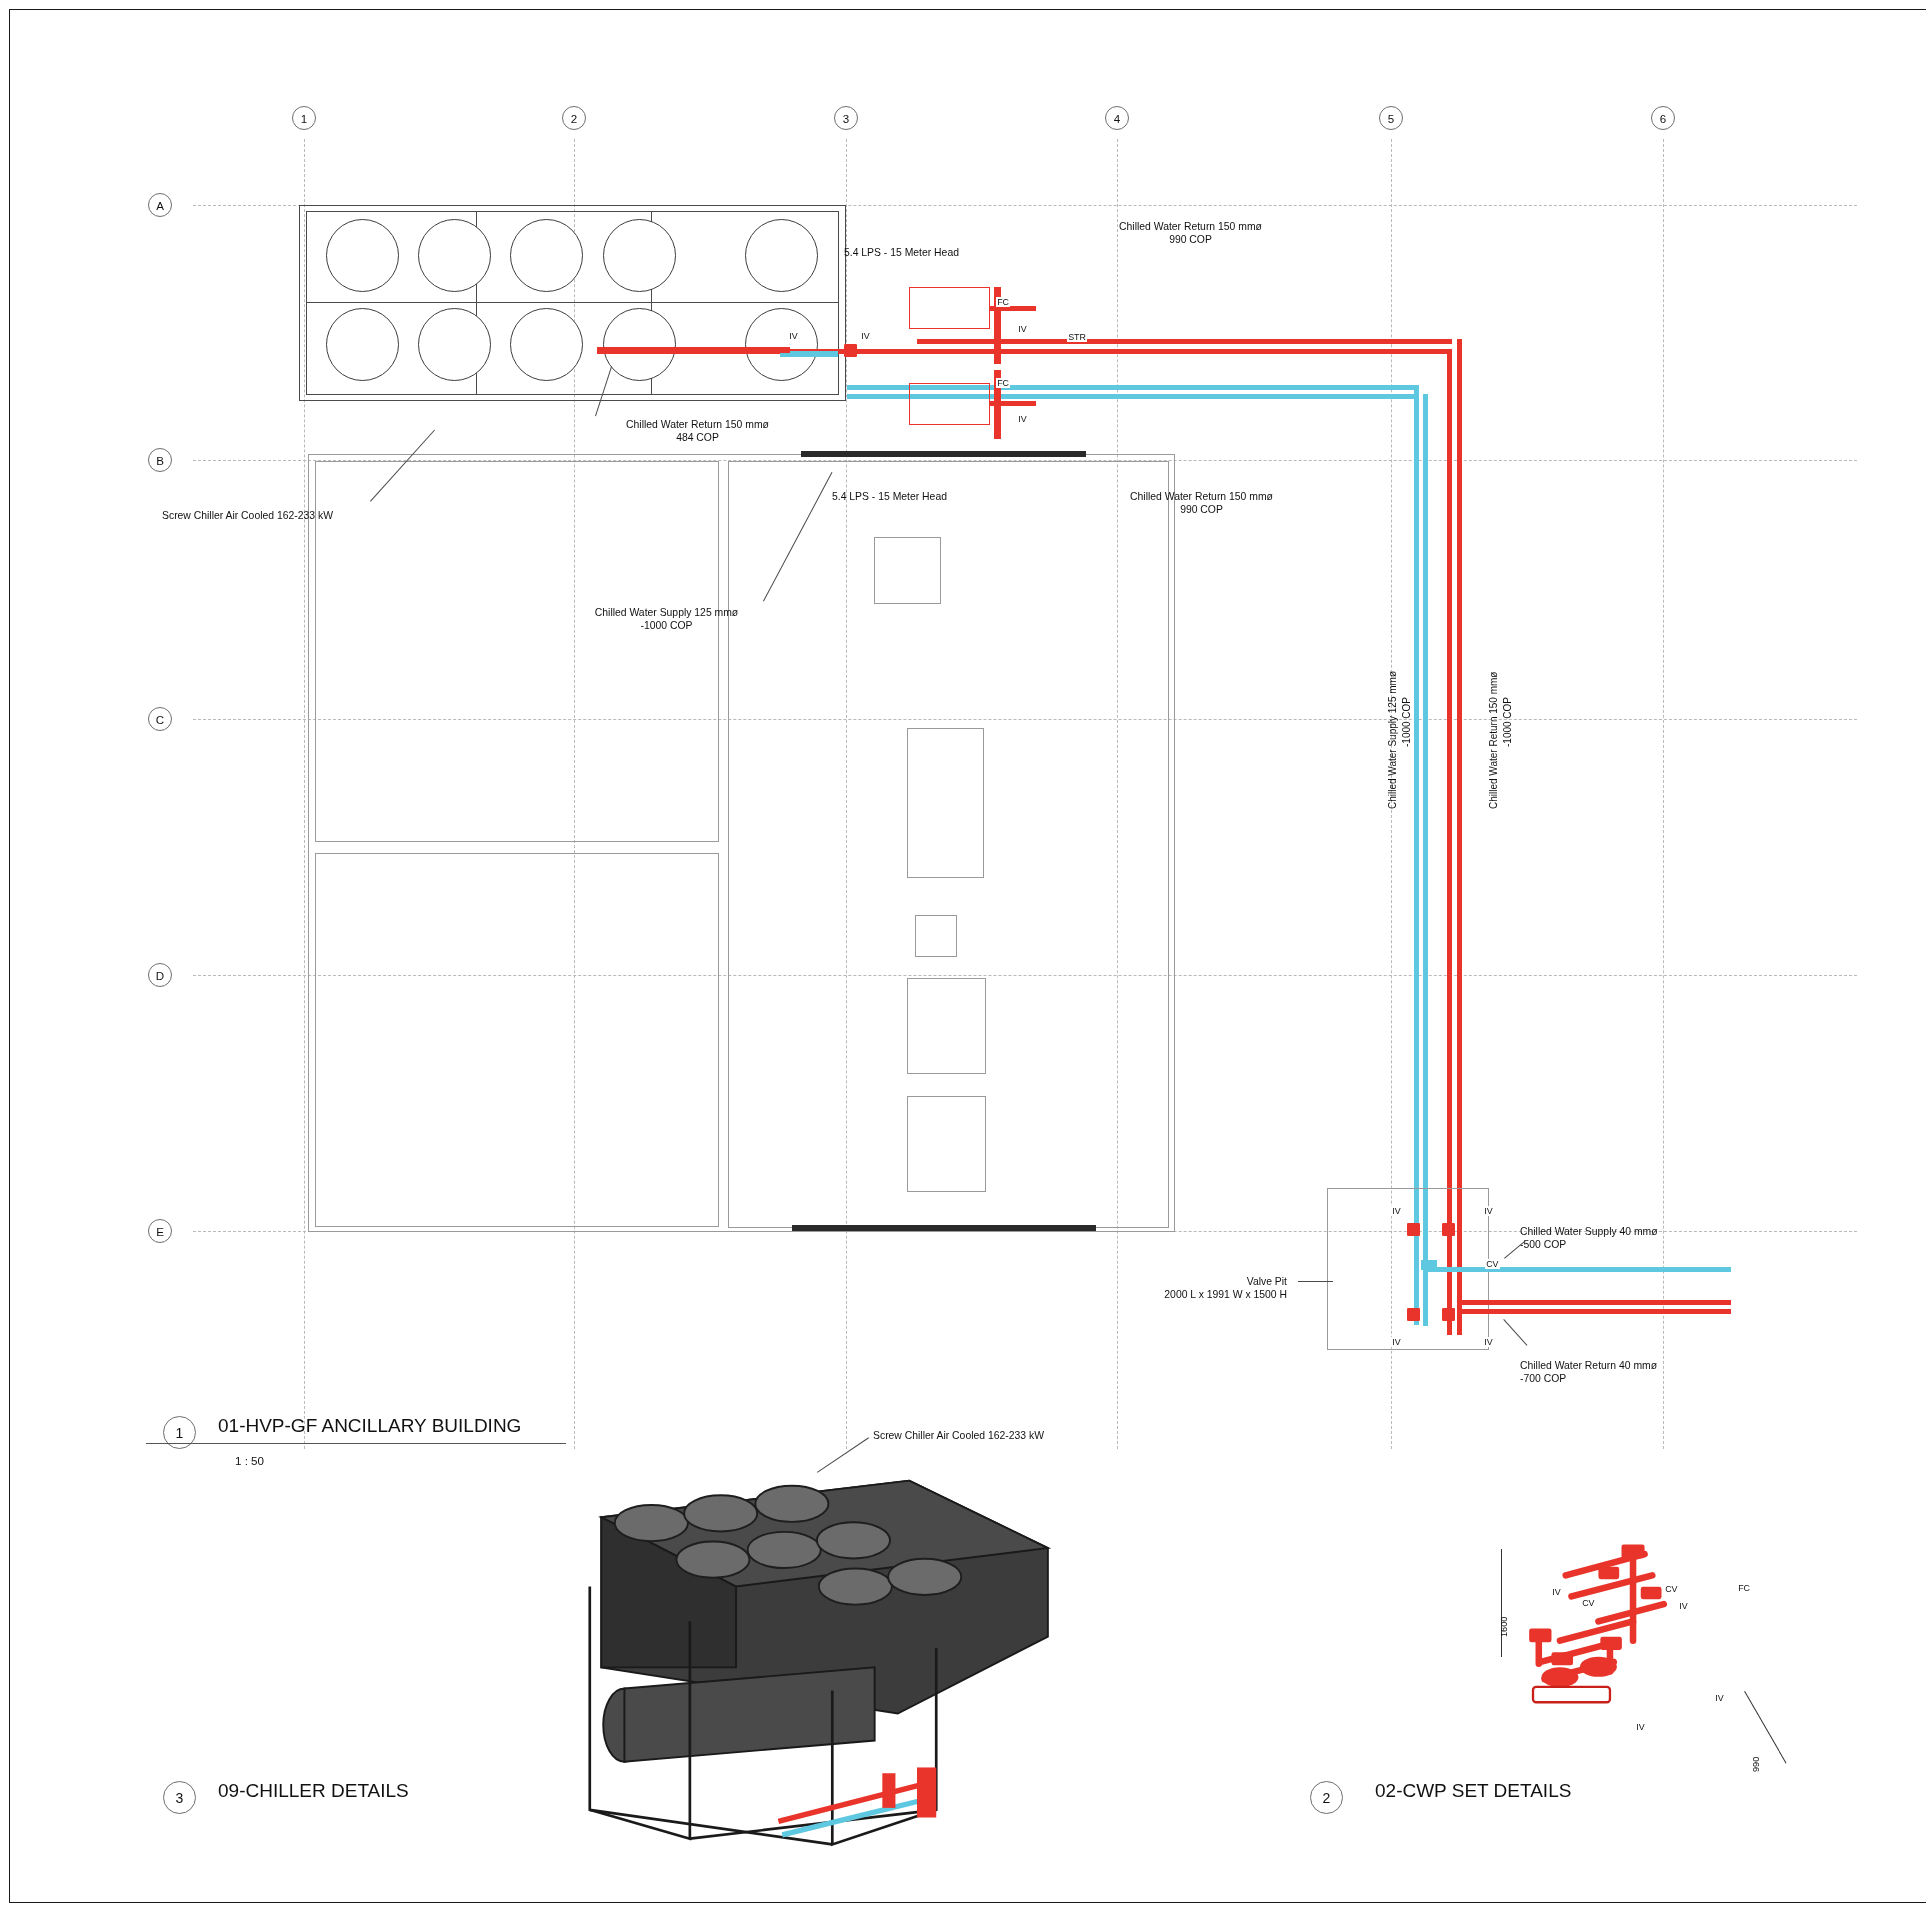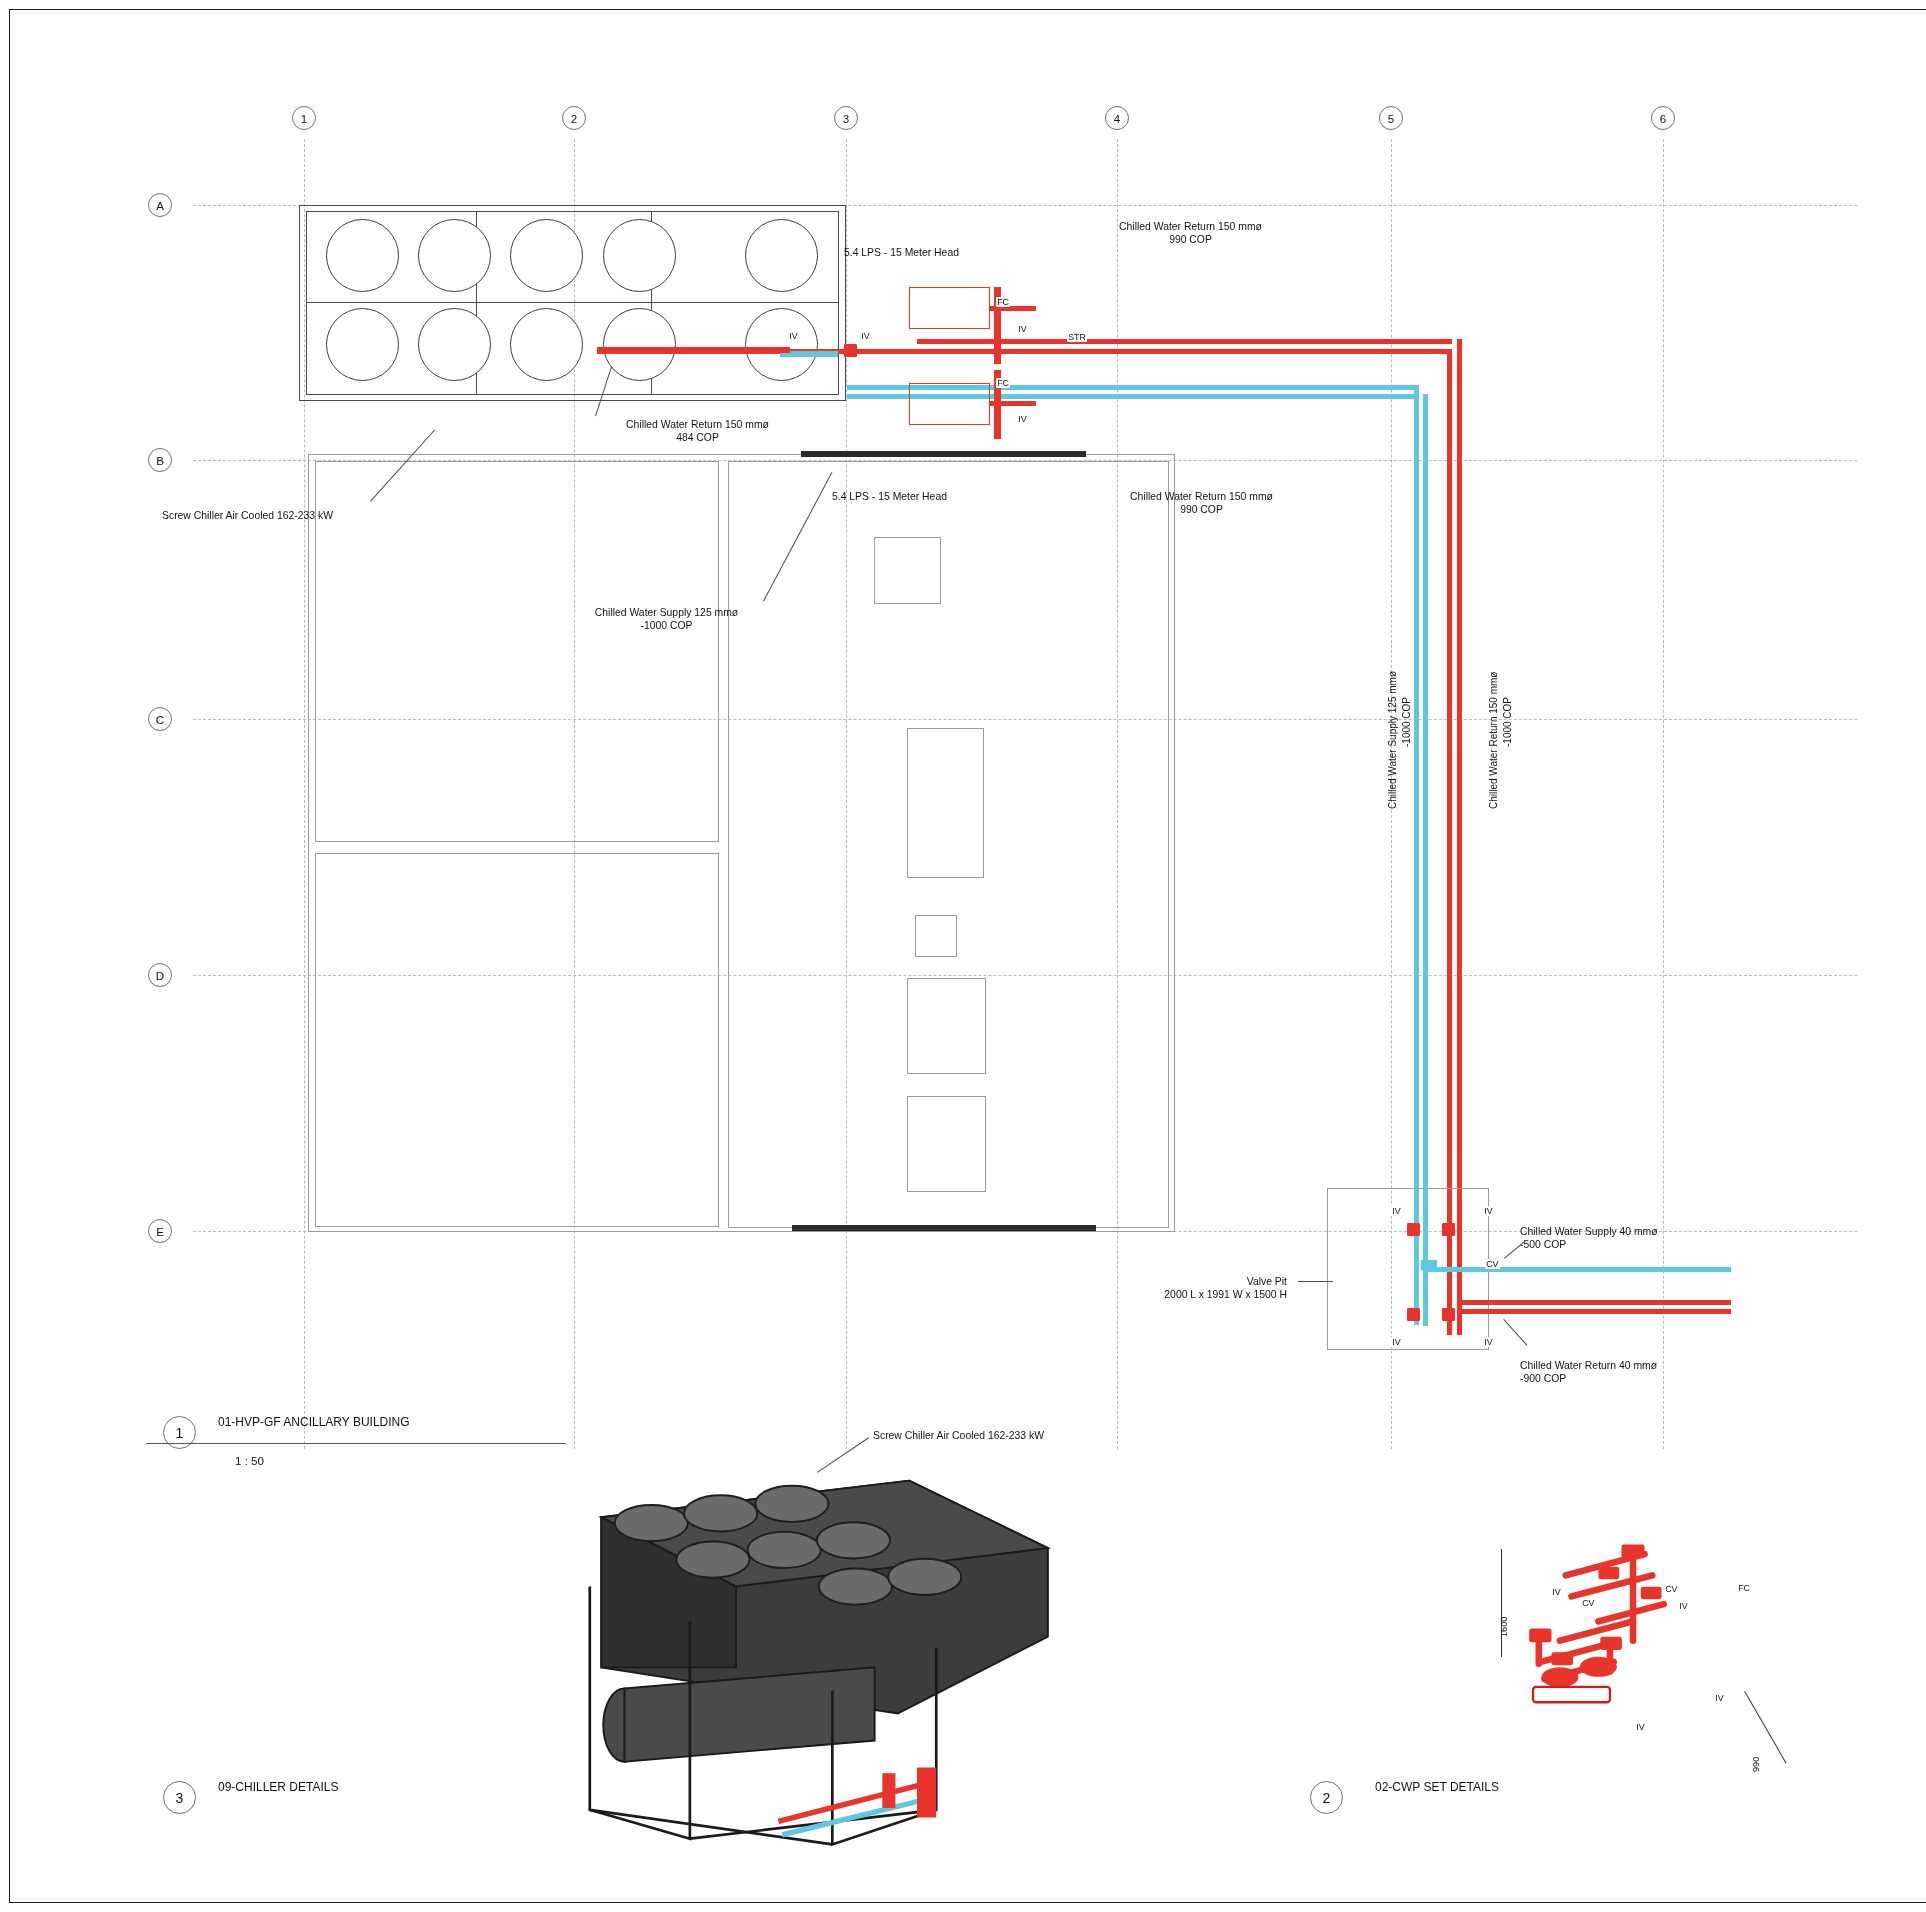--- a/index.html
+++ b/index.html
@@ -108,21 +108,21 @@
     width: 33px; height: 33px;
     border: 1.2px solid #6e6e6e;
     border-radius: 50%;
     display: flex; align-items: center; justify-content: center;
     font-size: 14px;
     color: #111;
     background: #fff;
   }
   .viewtitle-name {
     position: absolute;
-    font-size: 12px;
+    font-size: 19px;
     color: #111;
   }
   .viewtitle-rule {
     position: absolute;
     height: 0;
     border-top: 1.2px solid #555;
   }
   .viewtitle-scale {
     position: absolute;
     font-size: 11.6px;
@@ -286,21 +286,21 @@
   <div class="note center" style="left:578px; top:418px; width:239px;">Chilled Water Return 150 mmø
 484 COP</div>
   <div class="note center" style="left:551px; top:606px; width:231px;">Chilled Water Supply 125 mmø
 -1000 COP</div>
   <div class="note" style="left:162px; top:509px; width:347px;">Screw Chiller Air Cooled 162-233 kW</div>
   <div class="note right" style="left:1040px; top:1275px; width:247px;">Valve Pit
 2000 L x 1991 W x 1500 H</div>
   <div class="note" style="left:1520px; top:1225px; width:231px;">Chilled Water Supply 40 mmø
 -500 COP</div>
   <div class="note" style="left:1520px; top:1359px; width:231px;">Chilled Water Return 40 mmø
--900 COP</div>
+-700 COP</div>
 
   <div class="leader" style="left:370px; top:501px; width:96px; transform:rotate(-48deg);"></div>
   <div class="leader" style="left:763px; top:601px; width:146px; transform:rotate(-62deg);"></div>
   <div class="leader" style="left:1298px; top:1281px; width:35px;"></div>
   <div class="leader" style="left:1504px; top:1258px; width:27px; transform:rotate(-40deg);"></div>
   <div class="leader" style="left:1504px; top:1319px; width:35px; transform:rotate(48deg);"></div>
   <div class="leader" style="left:595px; top:416px; width:52px; transform:rotate(-72deg);"></div>
 
   <div class="vnote" style="left:1387px; top:809px;">Chilled Water Supply 125 mmø</div>
   <div class="vnote" style="left:1401px; top:747px;">-1000 COP</div>

